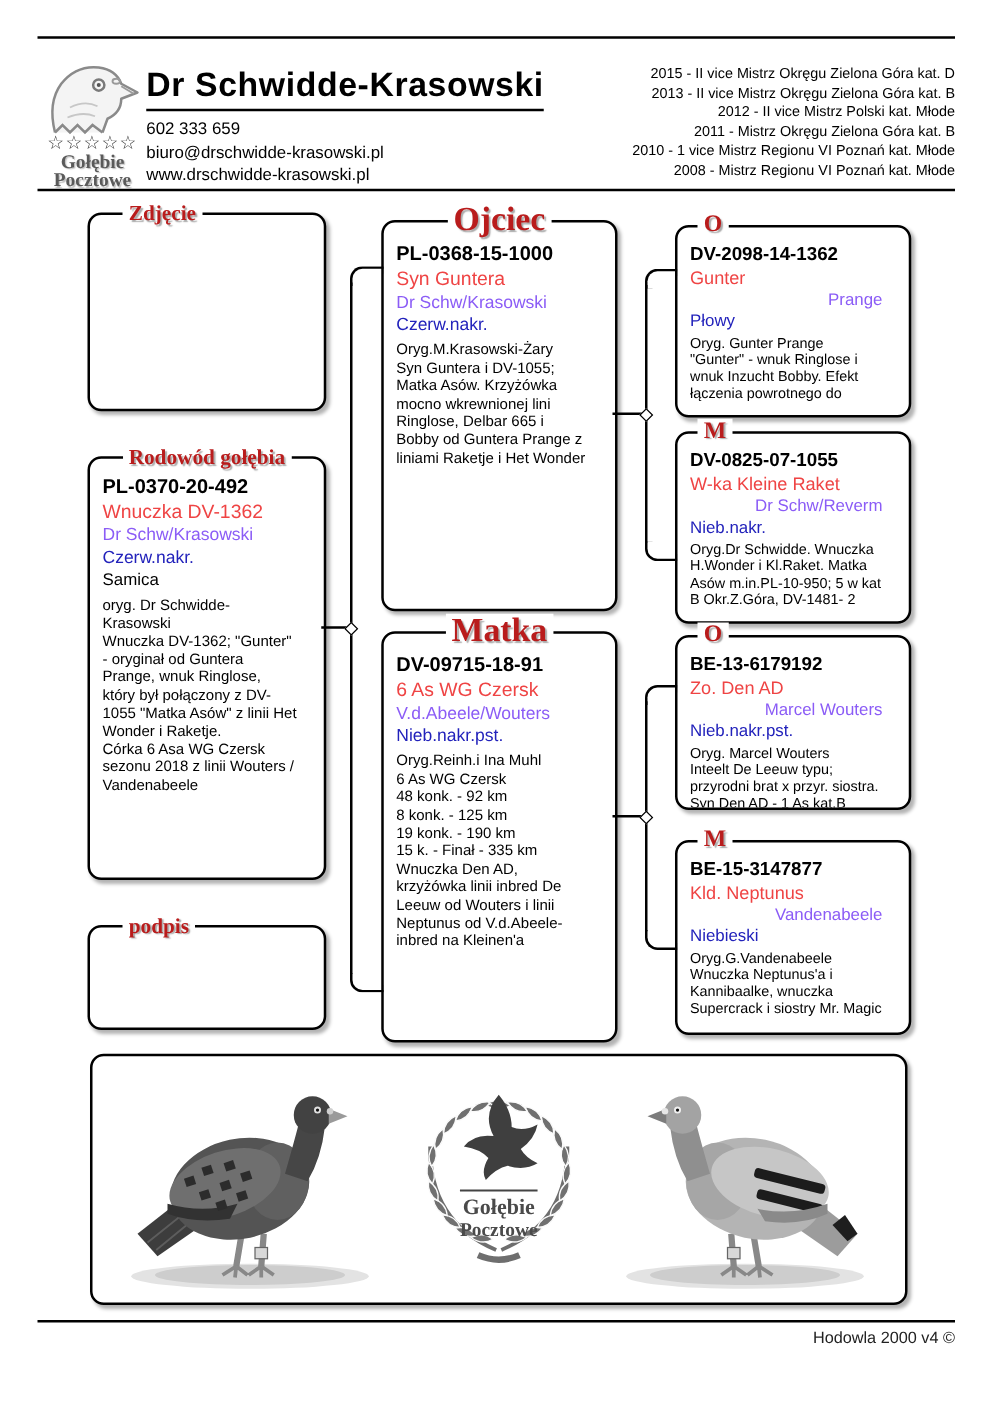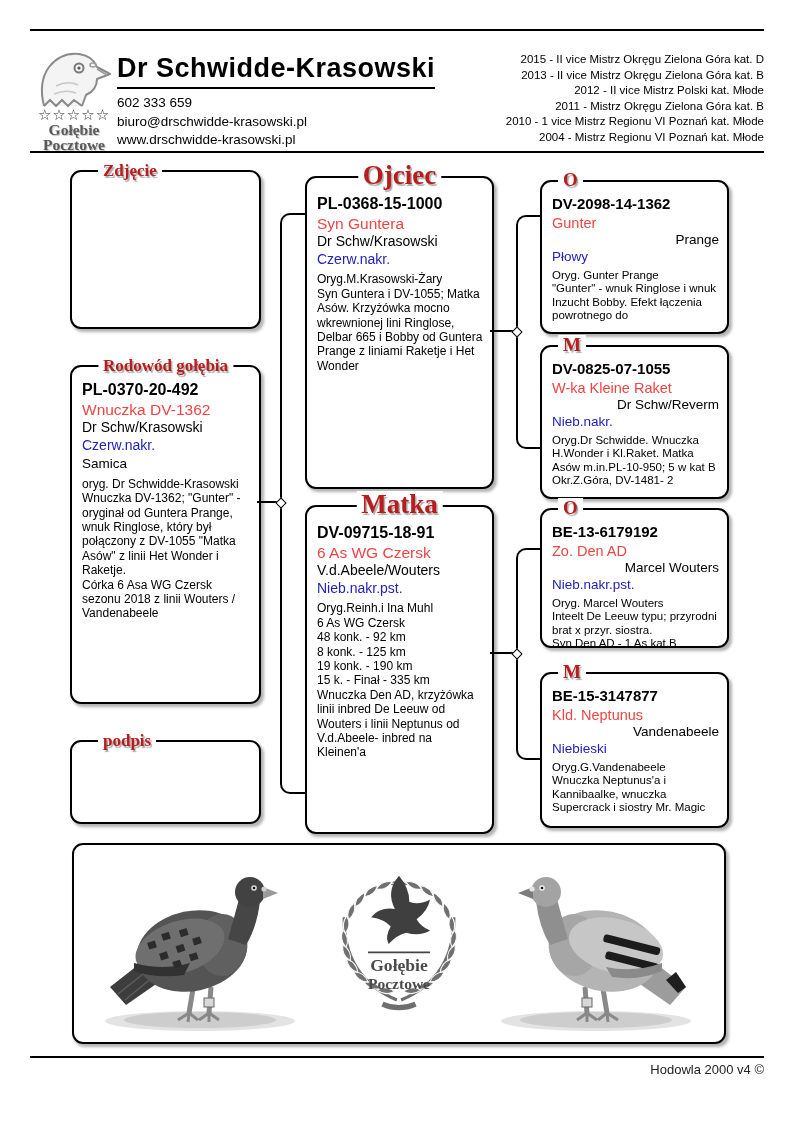--- a/index.html
+++ b/index.html
@@ -9,25 +9,25 @@
   
   .pbox{position:absolute;background:#fff;border:2px solid #000;border-radius:11px;
         box-shadow:2.5px 3px 3px rgba(0,0,0,0.30);}
   .pbox-label{position:absolute;background:#fff;padding:0 5px;white-space:nowrap;
         font-family:"Liberation Serif", serif;font-weight:bold;color:#b91c1c;
         text-shadow:1.5px 1.5px 1px #aaa;line-height:1;}
   .label-big{font-size:27px;top:-16px;left:50%;transform:translateX(-50%);}
   .label-mid{font-size:17px;top:-10px;left:50%;transform:translateX(-50%);}
   .label-left{font-size:17px;top:-10px;left:26px;transform:none;}
   .label-marker{font-size:19px;top:-12px;left:16px;transform:none;}
-  .pbox-content{padding:13px 8px 4px 10px;overflow:hidden;height:calc(100% - 17px);}
+  .pbox-content{padding:13px 21px 4px 10px;overflow:hidden;height:calc(100% - 17px);}
   .big .pbox-content{padding-top:16px;}
   .ring{font-weight:bold;font-size:16px;line-height:1.25;color:#000;}
   .bname{font-size:15.5px;line-height:1.25;color:#ef4444;}
-  .breeder{font-size:14px;line-height:1.25;color:#000000;}
+  .breeder{font-size:14px;line-height:1.25;color:#8b5cf6;}
   .bcolor{font-size:14px;line-height:1.25;color:#2222bb;}
   .bsex{font-size:13.5px;line-height:1.3;color:#000;margin-top:1px;}
   .desc{font-size:12px;line-height:1.2;color:#000;margin-top:4px;white-space:pre-line;}
   .gp .ring{font-size:15px;}
   .gp .bname{font-size:14.5px;}
   .gp .breeder{font-size:13.5px;text-align:right;}
   .gp .bcolor{font-size:13.5px;}
   .gp .desc{font-size:11.5px;line-height:1.18;margin-top:3px;}
   
   .elbow-tl{position:absolute;border-top:2px solid #000;border-left:2px solid #000;border-top-left-radius:10px;}
@@ -74,21 +74,21 @@
     <div>biuro@drschwidde-krasowski.pl</div>
     <div>www.drschwidde-krasowski.pl</div>
   </div>
 
   <div class="achv">
     <div>2015 - II vice Mistrz Okręgu Zielona Góra kat. D</div>
     <div>2013 - II vice Mistrz Okręgu Zielona Góra kat. B</div>
     <div>2012 - II vice Mistrz Polski kat. Młode</div>
     <div>2011 - Mistrz Okręgu Zielona Góra kat. B</div>
     <div>2010 - 1 vice Mistrz Regionu VI Poznań kat. Młode</div>
-    <div>2004 - Mistrz Regionu VI Poznań kat. Młode</div>
+    <div>2008 - Mistrz Regionu VI Poznań kat. Młode</div>
   </div>
 
   <div class="hline" style="left:30px;top:151px;width:734px;"></div>
 
   <div class="pbox" style="left:70px;top:170px;width:187px;height:155px;">
     <span class="pbox-label label-left">Zdjęcie</span>
   </div>
 
   <div class="pbox" style="left:70px;top:365px;width:187px;height:335px;">
     <span class="pbox-label label-mid">Rodowód gołębia</span>

